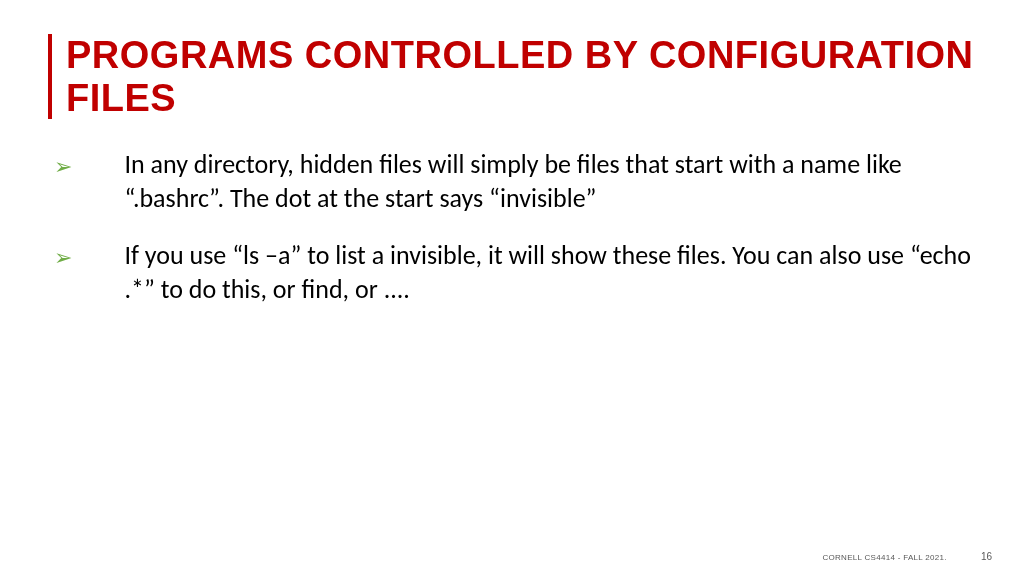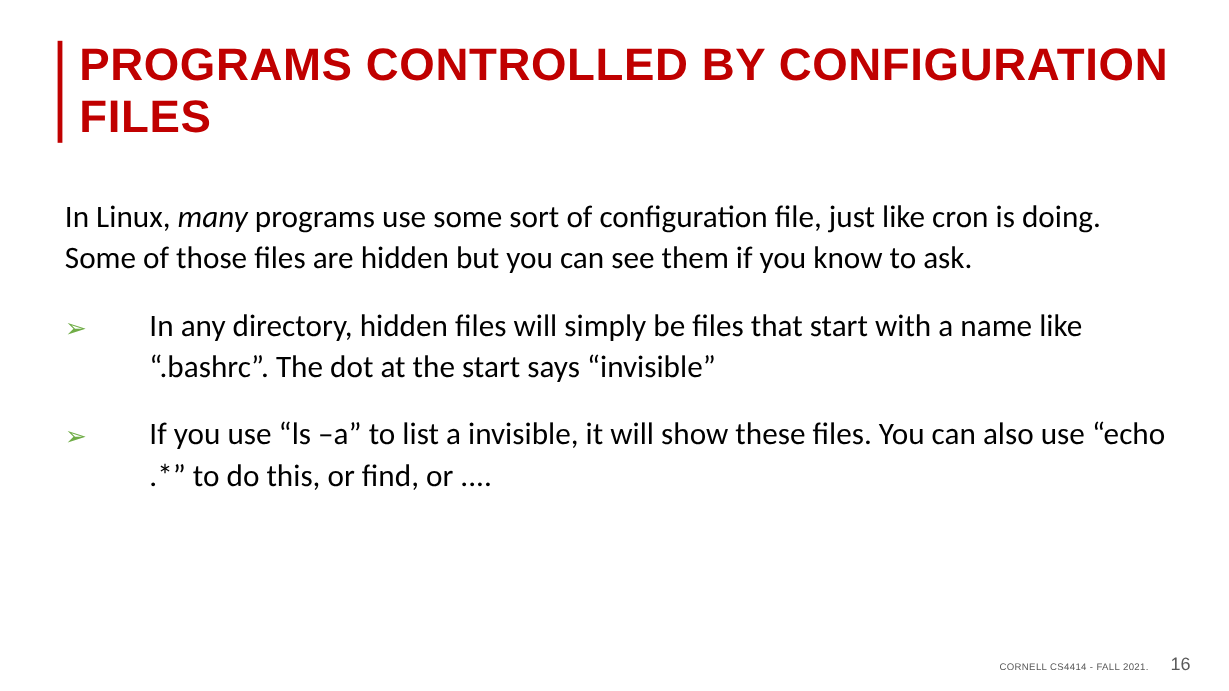--- a/index.html
+++ b/index.html
@@ -11,21 +11,21 @@
   }
   .slide {
     width: 1024px;
     height: 576px;
     padding: 34px 48px 0 48px;
     position: relative;
   }
   .title-wrap {
     display: flex;
     align-items: stretch;
-    margin-bottom: 44px;
+    margin-bottom: 28px;
   }
   .title-bar {
     width: 4px;
     background: #c00000;
     margin-right: 14px;
     flex-shrink: 0;
   }
   .title {
     color: #c00000;
     font-weight: 800;
@@ -62,49 +62,46 @@
     flex: 1;
     margin-left: 38px;
   }
   em.it { font-style: italic; }
   .footer {
     position: absolute;
     bottom: 14px;
     right: 32px;
     display: flex;
     align-items: baseline;
-    gap: 18px;
+    gap: 34px;
     font-family: "Arial Narrow", Arial, sans-serif;
   }
   .footer-text {
     font-size: 8px;
     letter-spacing: 0.3px;
     color: #595959;
   }
   .footer-page {
-    font-size: 15px;
+    font-size: 10px;
     color: #595959;
     margin-top: 28px;
   }
 </style>
 </head>
 <body>
 
 <div class="slide">
 
   <div class="title-wrap">
     <div class="title-bar"></div>
     <h1 class="title">PROGRAMS CONTROLLED BY CONFIGURATION FILES</h1>
   </div>
 
   <div class="body">
 
-    <p class="para">
-      <span>In Linux, </span><em class="it">many</em><span> programs use some sort of configuration file, just like cron is doing.  Some of those files are hidden but you can see them if you know to ask.</span>
-    </p>
 
     <div class="bullet">
       <span class="bullet-icon">➢</span>
       <span class="bullet-text">In any directory, hidden files will simply be files that start with a name like “.bashrc”.  The dot at the start says “invisible”</span>
     </div>
 
     <div class="bullet">
       <span class="bullet-icon">➢</span>
       <span class="bullet-text">If you use “ls –a” to list a invisible, it will show these files.  You can also use “echo .*” to do this, or find, or ....</span>
     </div>

